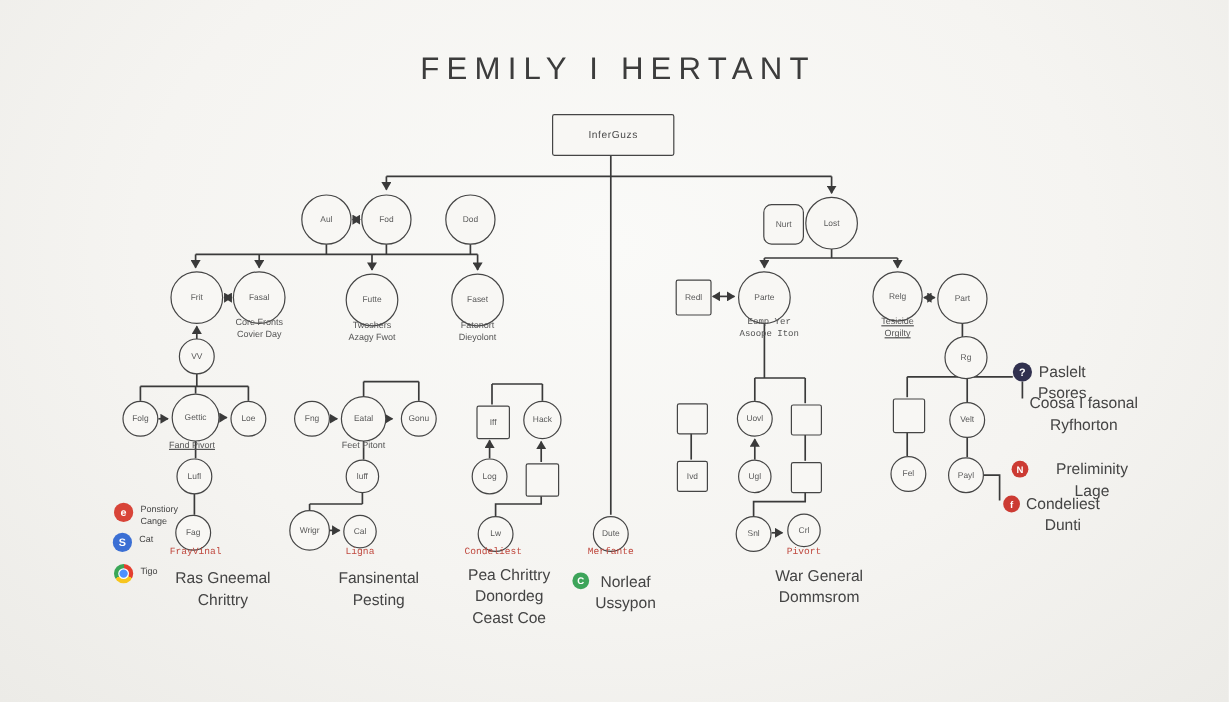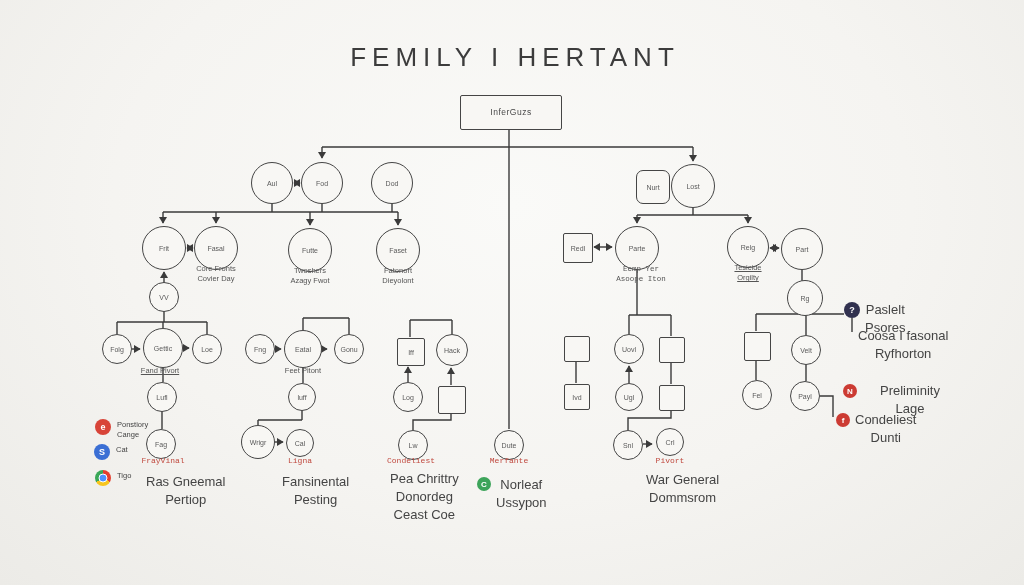--- a/index.html
+++ b/index.html
@@ -146,21 +146,21 @@
 
   <div class="node circle" style="left:164px;top:297px;width:28px;height:28px;">VV</div>
   <div class="node circle" style="left:117px;top:349px;width:28px;height:28px;">Folg</div>
   <div class="node circle" style="left:163px;top:348px;width:38px;height:38px;">Gettic</div>
   <div class="node circle" style="left:207px;top:349px;width:28px;height:28px;">Loe</div>
   <div class="cap" style="left:160px;top:366px;text-decoration:underline;">Fand Pivort</div>
   <div class="node circle" style="left:162px;top:397px;width:28px;height:28px;">Lufl</div>
   <div class="node circle" style="left:161px;top:444px;width:28px;height:28px;">Fag</div>
   <div class="redlab" style="left:163px;top:456px;">FrayVinal</div>
   <div class="note" style="left:146px;top:473px;">Ras Gneemal
-Pertiop</div>
+Chrittry</div>
 
   <div class="node circle" style="left:260px;top:349px;width:28px;height:28px;">Fng</div>
   <div class="node circle" style="left:303px;top:349px;width:36px;height:36px;">Eatal</div>
   <div class="node circle" style="left:349px;top:349px;width:28px;height:28px;">Gonu</div>
   <div class="cap" style="left:303px;top:366px;text-align:center;">Feet Pitont</div>
   <div class="node circle" style="left:302px;top:397px;width:26px;height:26px;">luff</div>
   <div class="node circle" style="left:258px;top:442px;width:32px;height:32px;">Wrigr</div>
   <div class="node circle" style="left:300px;top:443px;width:26px;height:26px;">Cal</div>
   <div class="redlab" style="left:300px;top:456px;">Ligna</div>
   <div class="note" style="left:282px;top:473px;">Fansinental

